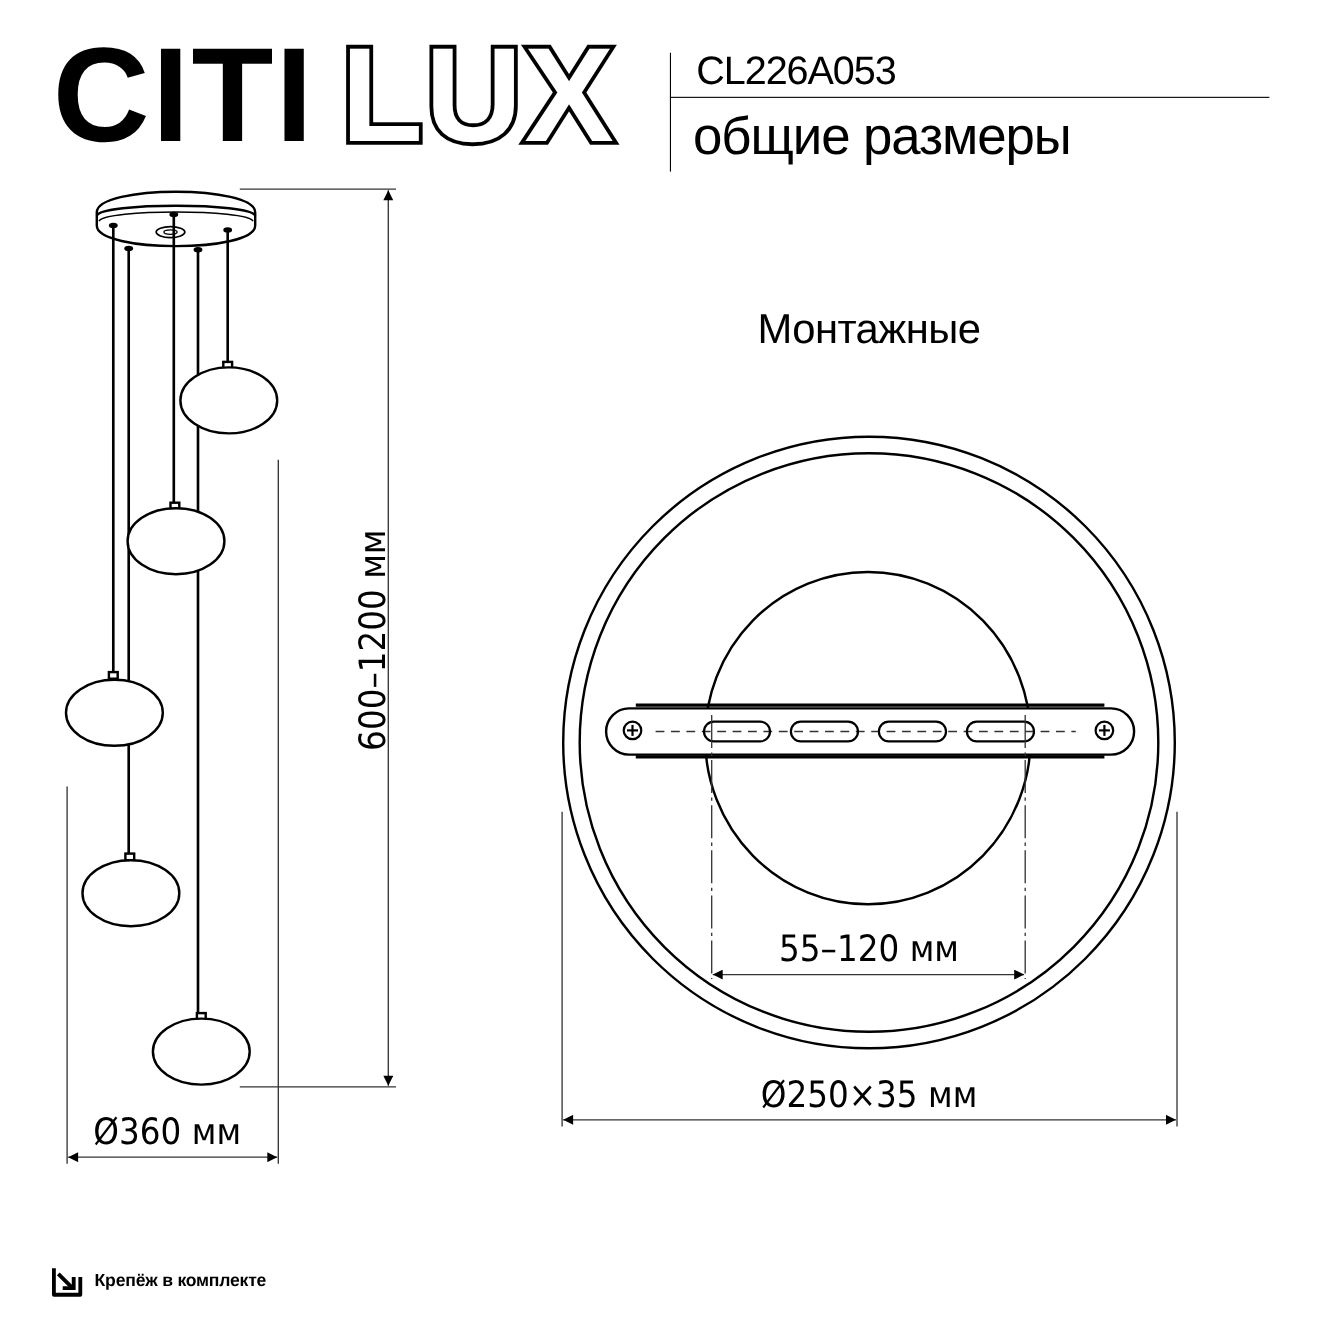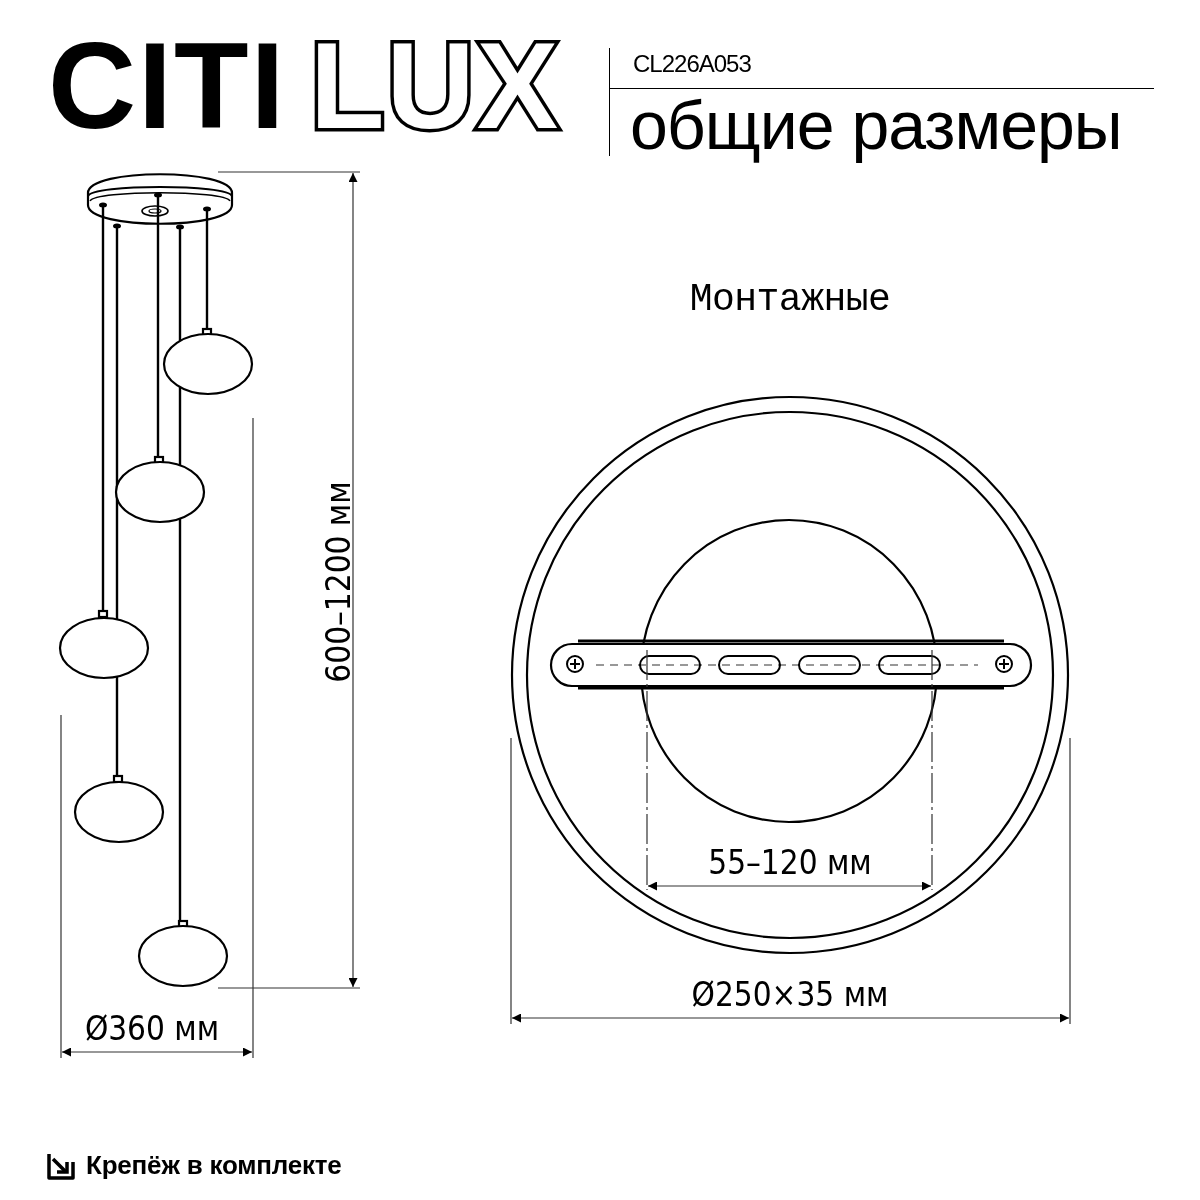--- a/index.html
+++ b/index.html
@@ -1,27 +1,27 @@
 <!DOCTYPE html>
 <html><head>
 <meta charset="utf-8">
 <style>
   html, body { margin:0; padding:0; background:#ffffff; }
   body { width:1200px; height:1200px; position:relative; overflow:hidden; font-family:"Liberation Sans", sans-serif; color:#000; }
   .abs { position:absolute; }
   #logo { left:48px; top:38px; width:520px; height:100px; }
   #header-rule-v { left:609px; top:48px; width:1px; height:108px; background:#000; }
   #header-rule-h { left:609px; top:88px; width:545px; height:1px; background:#000; }
-  #model { left:633px; top:42px; font-size:24px; letter-spacing:-1px; line-height:44px; }
-  #subtitle { left:630px; top:85px; font-size:68px; letter-spacing:-1px; line-height:80px; }
-  #mount-title { left:600px; top:276px; width:380px; text-align:center; font-size:38px; line-height:48px; letter-spacing:-0.5px;font-family:Liberation Mono, monospace; }
+  #model { left:633px; top:42px; font-size:36px; letter-spacing:-1px; line-height:44px; }
+  #subtitle { left:630px; top:85px; font-size:48px; letter-spacing:-1px; line-height:80px; }
+  #mount-title { left:600px; top:276px; width:380px; text-align:center; font-size:38px; line-height:48px; letter-spacing:-0.5px; }
   #drawing { left:0; top:0; width:1200px; height:1200px; }
   .dimtext { font-family:"DejaVu Sans Condensed","DejaVu Sans", sans-serif; font-size:33px; }
   #footer { left:46px; top:1150px; display:flex; align-items:center; gap:10px; }
-  #footer-text { font-size:26px; font-weight:bold; letter-spacing:-0.2px; }
+  #footer-text { font-size:16px; font-weight:bold; letter-spacing:-0.2px; }
 </style>
 </head>
 <body>
 
 <svg id="logo" class="abs" viewBox="0 0 520 100">
   <text x="0" y="90" font-family="Liberation Sans, sans-serif" font-weight="bold" font-size="122" letter-spacing="2" fill="#000">CITI</text>
   <text x="262" y="90" font-family="Liberation Sans, sans-serif" font-weight="bold" font-size="122" letter-spacing="2" fill="#fff" stroke="#000" stroke-width="7" paint-order="stroke">LUX</text>
 </svg>
 
 <div id="header-rule-v" class="abs"></div>

